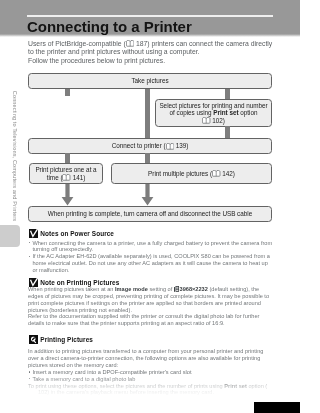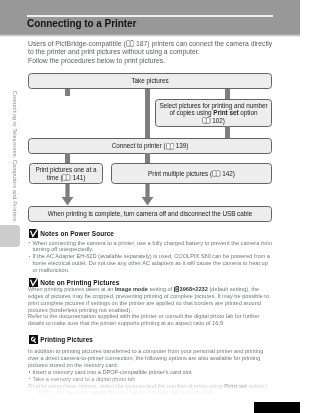--- a/index.html
+++ b/index.html
@@ -5,21 +5,21 @@
   html,body{margin:0;padding:0;}
   body{width:300px;height:413px;background:#ffffff;font-family:"Liberation Sans",sans-serif;
        overflow:hidden;position:relative;-webkit-font-smoothing:antialiased;}
   #page{position:absolute;left:0;top:0;width:300px;height:413px;}
 
   
   .band{position:absolute;left:0;top:0;width:300px;height:34.3px;background:#989898;}
   .band-fade{position:absolute;left:0;top:34.3px;width:300px;height:3px;
              background:linear-gradient(to bottom,#989898,#ffffff);}
   .rule{position:absolute;left:27px;top:15px;width:246px;height:2px;background:#efefef;}
-  .title{position:absolute;left:27px;top:18px;font-size:10px;font-weight:bold;color:#141414;
+  .title{position:absolute;left:27px;top:18px;font-size:15px;font-weight:bold;color:#141414;
          letter-spacing:-0.05px;}
 
   
   .side-wrap{position:absolute;left:6px;top:89px;width:18px;height:133px;}
   .side{position:absolute;left:50%;top:50%;transform:translate(-50%,-50%) rotate(90deg);
         font-size:5.6px;color:#8c8c8c;white-space:nowrap;letter-spacing:0.1px;}
   .tab{position:absolute;left:-8px;top:225px;width:28.4px;height:22px;background:#cdcdcd;border-radius:4px;}
 
   
   .para{position:absolute;left:28px;color:#5a5e61;font-size:6.85px;line-height:8.75px;

